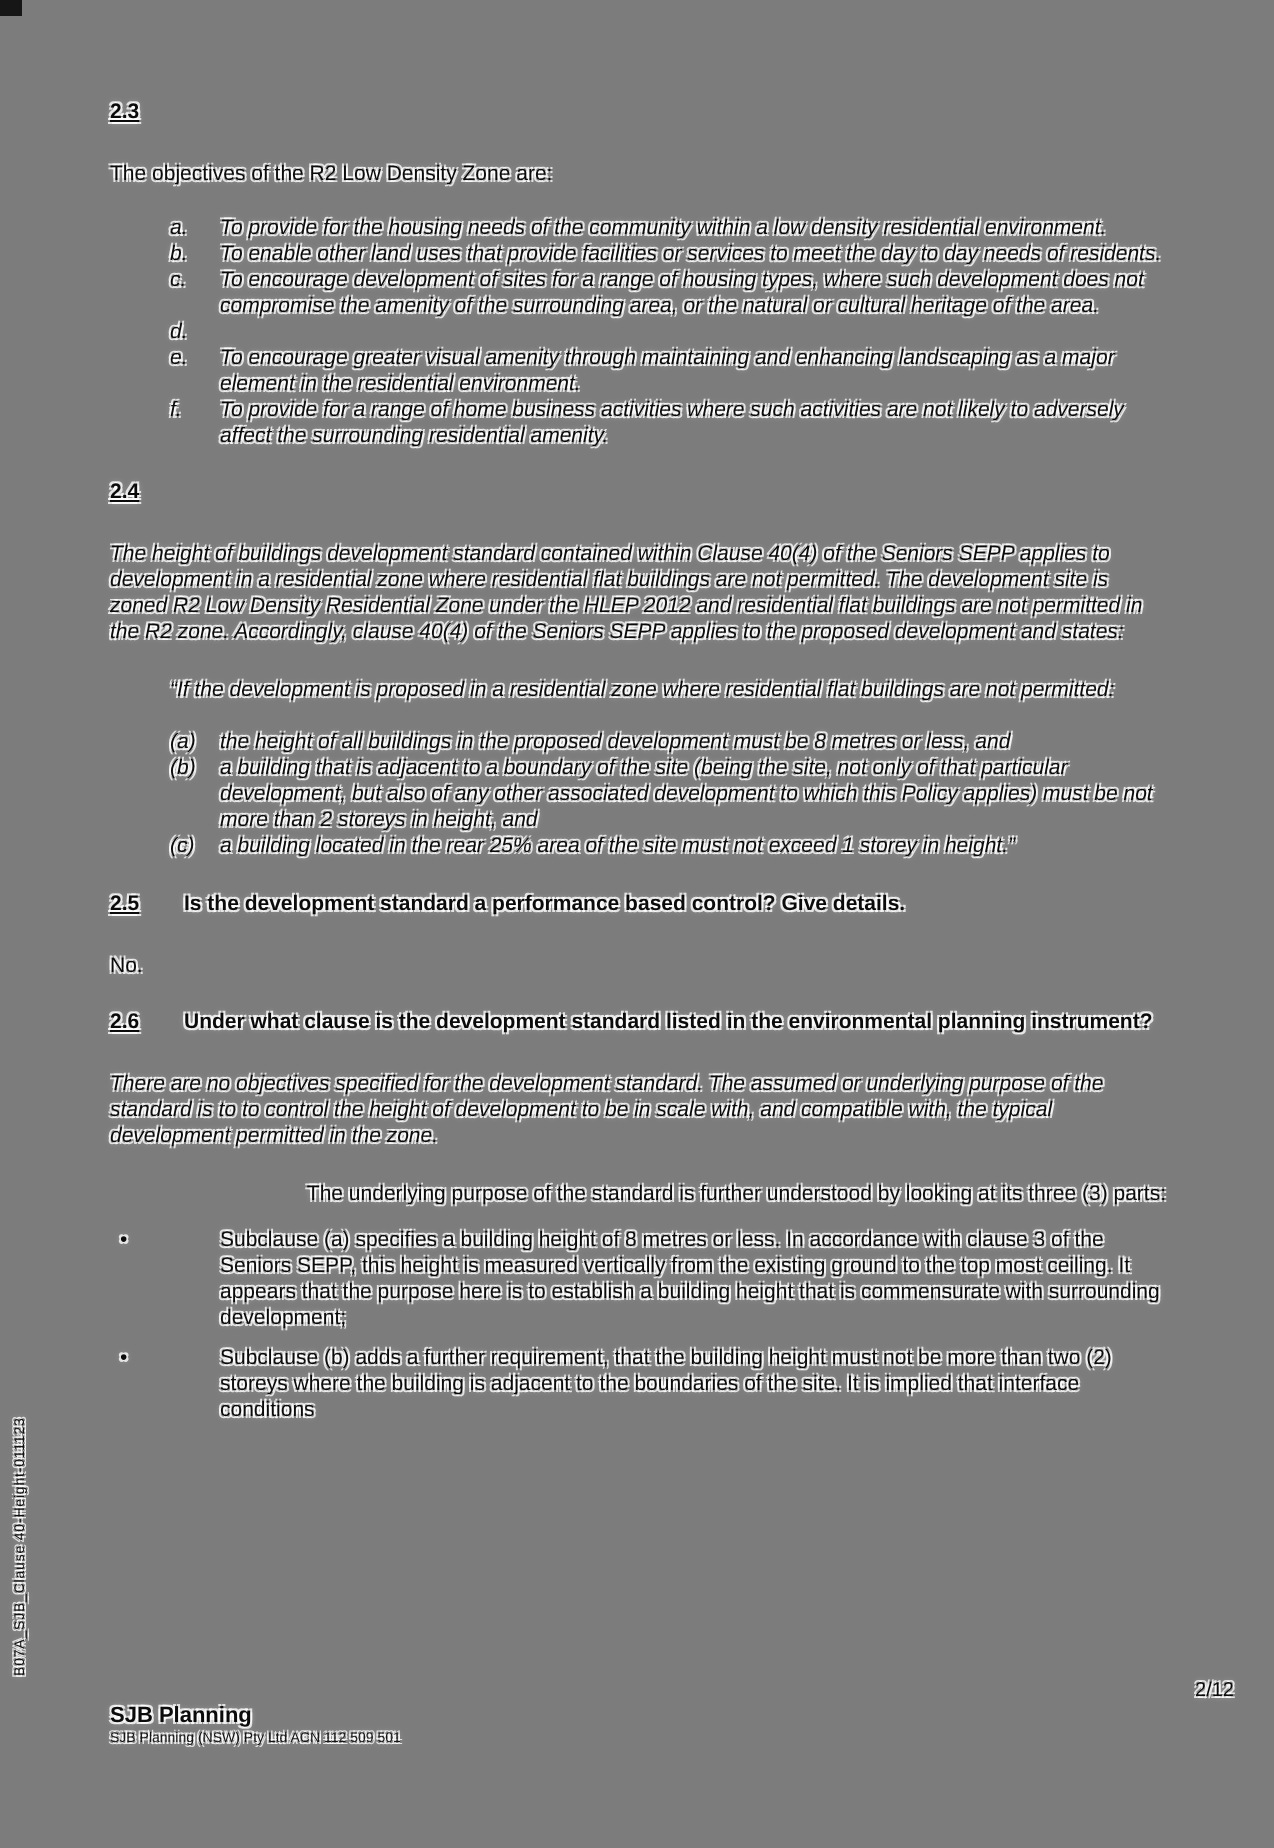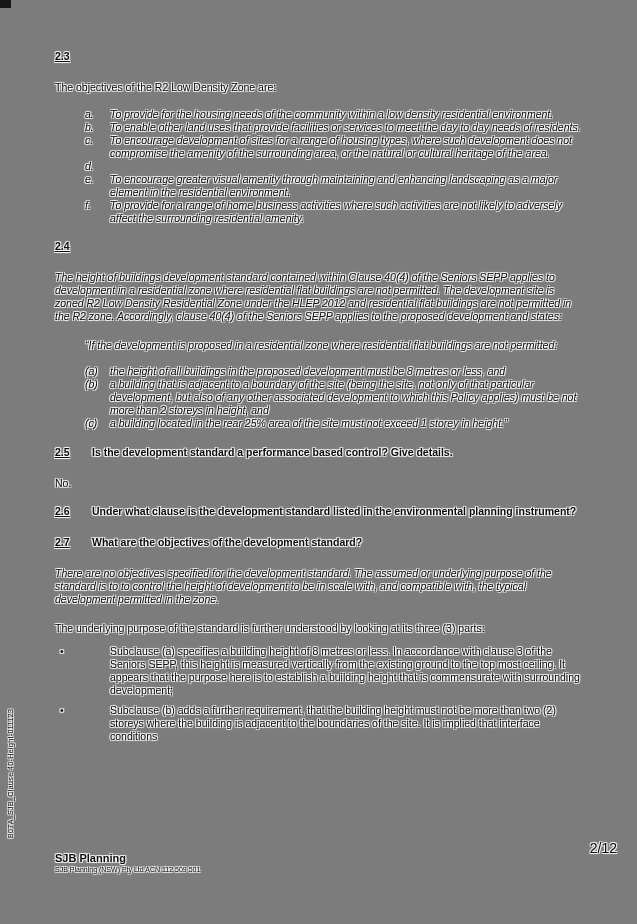--- a/index.html
+++ b/index.html
@@ -51,21 +51,21 @@
     font-size:10.5px;
     line-height:13px;
   }
   .quote-list { margin-left:30px; margin-bottom:16px; }
   .bullets { margin-left:5px; }
   .bullets .li { display:flex; font-size:10.5px; line-height:13px; margin-bottom:7px; }
   .bullets .li .bmark { width:50px; flex:none; }
   .mb-big { margin-bottom:16px;font-style:italic; }
   .pagenum {
     position:absolute; top:840px; right:20px;
-    font-size:14px; color:#0b0b0b;
+    font-size:10px; color:#0b0b0b;
   }
   .stamp {
     position:absolute; left:7px; top:838px;
     transform:rotate(-90deg);
     transform-origin:0 0;
     font-size:7px;
     letter-spacing:.4px;
     white-space:nowrap;
     color:#111;
   }
@@ -145,26 +145,22 @@
   </div>
 
   <div class="sec">
     <div class="sec-h">
       <span class="num">2.6</span>
       <span>Under what clause is the development standard listed in the environmental planning instrument?</span>
     </div>
   </div>
 
   <div class="sec">
-    <div class="sec-h">
-      <span class="num">2.7</span>
-      <span>What are the objectives of the development standard?</span>
-    </div>
     <p class="para mb-big">There are no objectives specified for the development standard. The assumed or underlying purpose of the standard is to to control the height of development to be in scale with, and compatible with, the typical development permitted in the zone.</p>
-    <p class="para" style="margin-bottom:10px;">The underlying purpose of the standard is further understood by looking at its three (3) parts:</p>
+    <p class="para" style="margin-bottom:10px;text-align:right;">The underlying purpose of the standard is further understood by looking at its three (3) parts:</p>
     <div class="bullets">
       <div class="li">
         <span class="bmark">•</span>
         <span>Subclause (a) specifies a building height of 8 metres or less. In accordance with clause 3 of the Seniors SEPP, this height is measured vertically from the existing ground to the top most ceiling. It appears that the purpose here is to establish a building height that is commensurate with surrounding development;</span>
       </div>
       <div class="li">
         <span class="bmark">•</span>
         <span>Subclause (b) adds a further requirement, that the building height must not be more than two (2) storeys where the building is adjacent to the boundaries of the site. It is implied that interface conditions</span>
       </div>
     </div>

